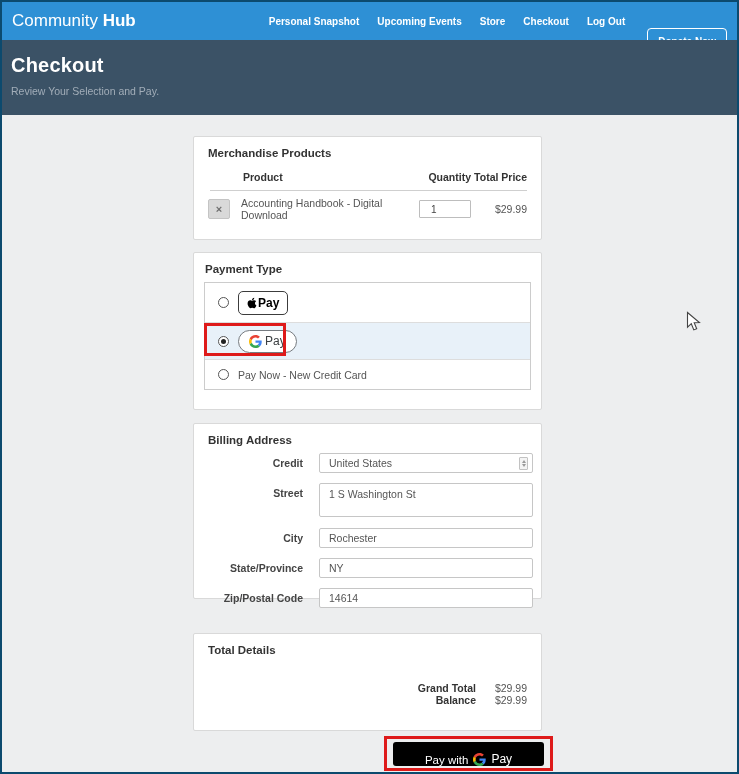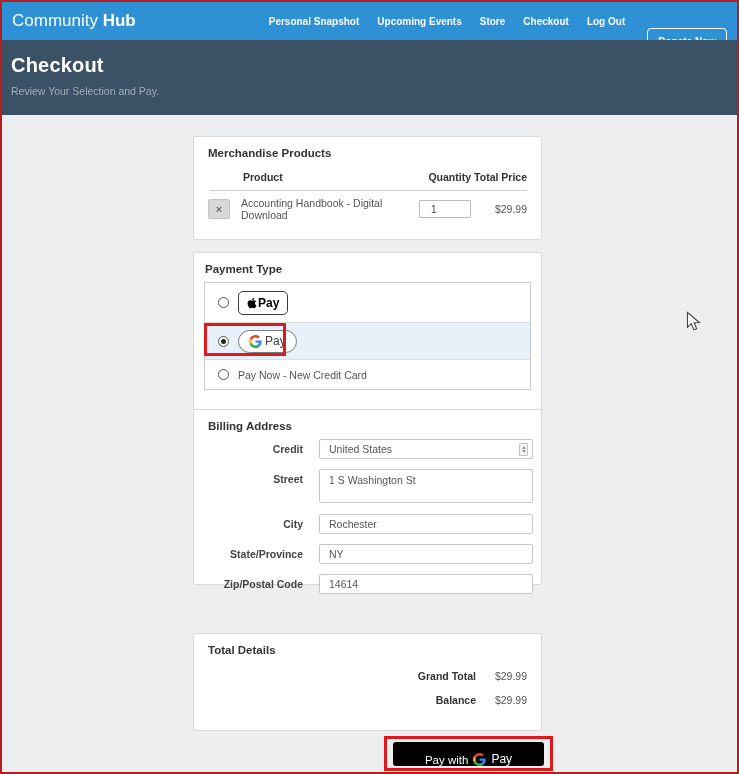--- a/index.html
+++ b/index.html
@@ -1,19 +1,19 @@
 <!DOCTYPE html>
 <html><head>
 <meta charset="utf-8">
 <style>
   * { margin:0; padding:0; box-sizing:border-box; }
   html,body { background:#888; }
   .screen {
     position:relative; width:739px; height:774px;
-    border:2px solid #b91c1c; background:#EDEEEF;
+    border:2px solid #0c4a6e; background:#EDEEEF;
     font-family:"Liberation Sans", sans-serif; overflow:hidden;
   }
   
   .topbar {
     position:absolute; top:0; left:0; right:0; height:38px;
     background:#2E90D5; display:flex; align-items:center; padding:0 10px;
   }
   .brand { color:#fff; font-size:17px; white-space:nowrap; }
   .brand .light { font-weight:normal; }
   .brand .bold { font-weight:bold; }
@@ -35,21 +35,21 @@
   
   .main { position:absolute; top:113px; left:0; right:0; bottom:0; background:#EDEEEF; }
   .card {
     position:absolute; left:191px; width:349px; background:#fff;
     border:1px solid #D9D9D9; border-radius:2px;
   }
   .card-title { position:absolute; left:14px; top:10px; font-size:11.5px; font-weight:bold; color:#333; }
   
   .card-merch   { top:21px;  height:104px; }
   .card-payment { top:137px; height:158px; }
-  .card-billing { top:294px; height:176px; }
+  .card-billing { top:308px; height:176px; }
   .card-totals  { top:518px; height:98px;  }
   .card-payment .card-title { left:11px; }
   
   .m-head {
     position:absolute; left:16px; right:14px; top:34px; height:20px;
     border-bottom:1px solid #CFCFCF;
     display:grid; grid-template-columns:33px 1fr 66px 56px;
     font-size:10.5px; font-weight:bold; color:#333;
   }
   .m-head .c3 { text-align:right; }
@@ -113,21 +113,21 @@
     border:1px solid #C2C2C2; background:#F4F4F4; border-radius:1px;
     display:flex; flex-direction:column; align-items:center; justify-content:center; gap:1px;
   }
   .spinner-icon i { width:0; height:0; border-left:2.5px solid transparent; border-right:2.5px solid transparent; }
   .spinner-icon .up { border-bottom:3px solid #9A9A9A; }
   .spinner-icon .dn { border-top:3px solid #9A9A9A; }
   .b-textarea { height:34px; padding:4px 0 0 9px; resize:none; overflow:hidden; }
   .resize-icon { position:absolute; left:314px; top:46px; pointer-events:none; }
   
   .t-row { position:absolute; right:14px; display:flex; gap:13px; font-size:10.5px; align-items:baseline; }
-  .t-row-grand { top:36px;gap:13px; } .t-row-balance { top:60px; }
+  .t-row-grand { top:48px;gap:13px; } .t-row-balance { top:60px; }
   .t-label { font-weight:bold; color:#333; }
   .t-value { color:#555; min-width:38px; text-align:right; }
   
   .pay-annotation {
     position:absolute; left:382px; top:621px; width:169px; height:35px;
     border:3px solid #DE1A1A; display:flex; align-items:center; justify-content:center;
   }
   .gpay-button {
     width:151px; height:24px; background:#000; border:none; border-radius:3px;
     display:flex; align-items:flex-end; justify-content:center; gap:5px;

